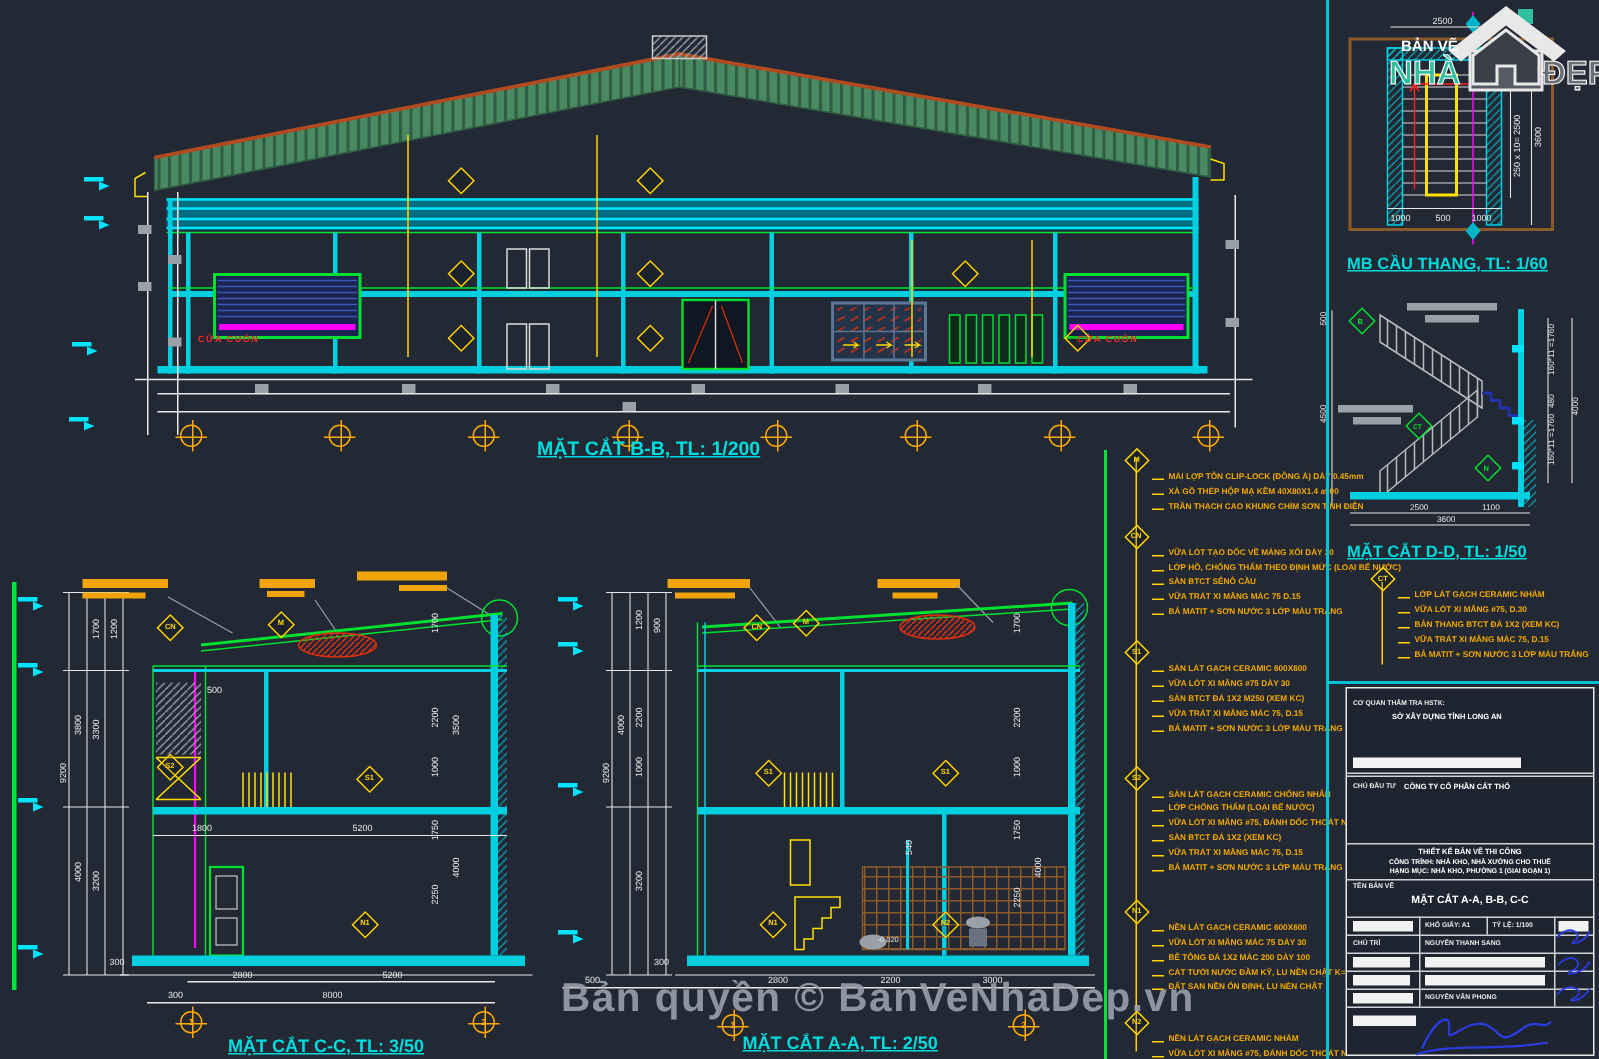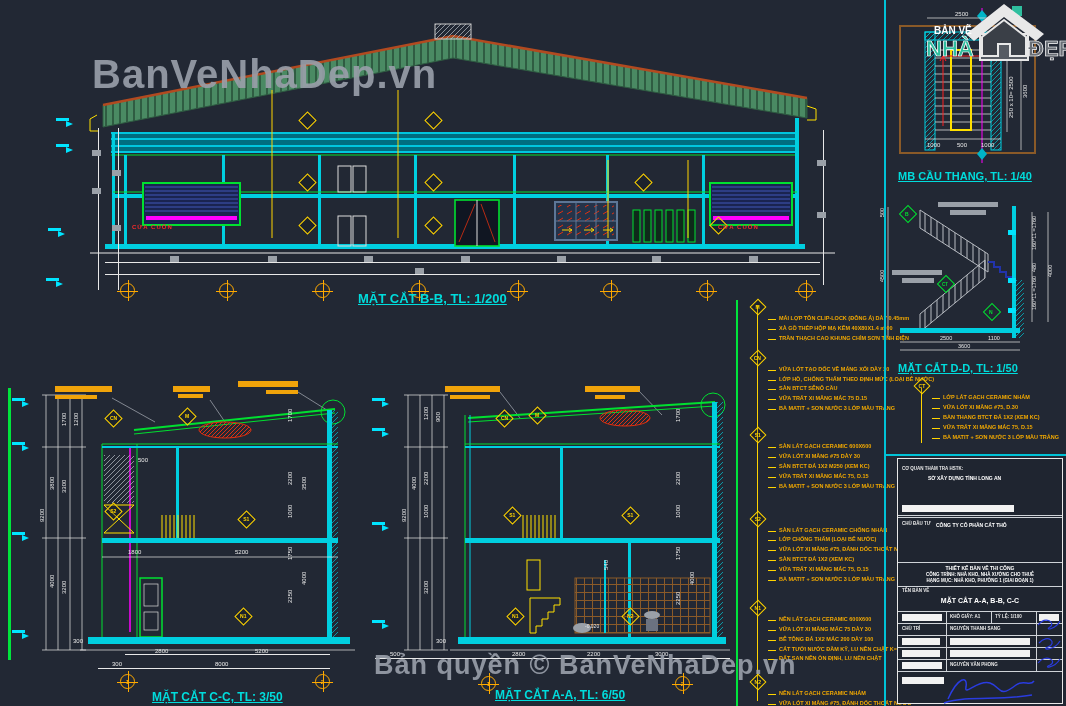--- a/index.html
+++ b/index.html
@@ -439,21 +439,21 @@
   <span class="dim" style="left:390px;top:651px">500</span>
   <span class="dim" style="left:512px;top:651px">2800</span>
   <span class="dim" style="left:587px;top:651px">2200</span>
   <span class="dim" style="left:655px;top:651px">3000</span>
   <div class="bubble" style="left:481px;top:676px">
       <span>1</span>
     </div>
   <div class="bubble" style="left:675px;top:676px">
       <span>2</span>
     </div>
-  <div class="seclabel" style="left:495px;top:688px;font-size:12px">MẶT CẮT A-A, TL: 6/50</div>
+  <div class="seclabel" style="left:495px;top:688px;font-size:12px">MẶT CẮT A-A, TL: 2/50</div>
 
   <svg class="abs" style="left:885px;top:8px" width="170" height="158" viewBox="0 0 170 158">
     <rect x="15" y="18" width="135" height="127" fill="none" stroke="#8a5a28" stroke-width="2"></rect>
     <rect x="40" y="24" width="10" height="118" fill="url(#cyh)" stroke="#00cfe0"></rect>
     <rect x="106" y="24" width="10" height="118" fill="url(#cyh)" stroke="#00cfe0"></rect>
     <rect x="40" y="24" width="76" height="8" fill="url(#cyh)" stroke="#00cfe0"></rect>
     <g stroke="#d8d8d8" stroke-width="0.8">
       <line x1="50" y1="42" x2="106" y2="42"></line>
         <line x1="50" y1="50" x2="106" y2="50"></line>
       <line x1="50" y1="58" x2="106" y2="58"></line>
@@ -479,21 +479,21 @@
     </g>
     <g fill="#e8e8e8" font-size="6" font-family="Liberation Sans, sans-serif">
       <text x="70" y="8">2500</text>
       <text transform="rotate(-90 128 110)" x="128" y="110">250 x 10= 2500</text>
       <text transform="rotate(-90 142 90)" x="142" y="90">3600</text>
       <text x="42" y="139">1000</text>
       <text x="72" y="139">500</text>
       <text x="96" y="139">1000</text>
     </g>
   </svg>
-  <div class="seclabel" style="left:898px;top:170px;font-size:11px">MB CẦU THANG, TL: 1/40</div>
+  <div class="seclabel" style="left:898px;top:170px;font-size:11px">MB CẦU THANG, TL: 1/60</div>
 
   <svg class="abs" style="left:880px;top:192px" width="186" height="168" viewBox="0 0 186 168">
     <g stroke="#e8e8e8" stroke-width="0.7">
       <line x1="8" y1="15" x2="8" y2="145"></line>
         <line x1="152" y1="20" x2="152" y2="130"></line>
       <line x1="168" y1="20" x2="168" y2="130"></line>
         <line x1="20" y1="150" x2="140" y2="150"></line>
       <line x1="20" y1="158" x2="140" y2="158"></line>
     </g>
     <g fill="#9aa0a8">
@@ -687,21 +687,20 @@
     <div class="redact" style="left:4px;top:218px;width:42px"></div>
 
     <svg class="abs" style="left:138px;top:154px" width="26" height="58" viewBox="0 0 26 58">
       <path d="M2,12 C10,2 20,10 14,14 C8,18 20,16 24,8 M3,30 C12,20 22,30 12,34 C4,37 18,38 24,28 M2,50 C10,40 22,48 14,52 C6,55 18,56 24,46" stroke="#2a3ce0" stroke-width="1.2" fill="none"></path>
     </svg>
     <svg class="abs" style="left:40px;top:214px" width="100" height="32" viewBox="0 0 100 32">
       <path d="M10,26 C20,4 30,2 28,14 C26,24 40,6 52,10 C64,14 60,26 78,12 C86,6 92,14 96,8 M6,30 C30,22 60,28 94,22" stroke="#2a3ce0" stroke-width="1.5" fill="none"></path>
     </svg>
   </div>
 
-  <div class="wm" style="left:92px;top:52px;font-size:40px">BanVeNhaDep.vn</div>
   <div class="wm" style="left:374px;top:650px;font-size:27px">Bản quyền © BanVeNhaDep.vn</div>
 
   <svg class="abs" style="left:916px;top:4px" width="150" height="60" viewBox="0 0 150 60">
     <g>
       <rect x="96" y="2" width="10" height="10" fill="#2fbf9f"></rect>
       <polygon points="88,0 128,30 120,37 88,13 58,37 50,30" fill="#e8e8e8"></polygon>
       <rect x="64" y="30" width="48" height="26" fill="#565b63" stroke="#e8e8e8" stroke-width="2"></rect>
       <polygon points="88,16 110,33 110,52 94,52 94,40 82,40 82,52 66,52 66,33" fill="#3a3f47" stroke="#e8e8e8" stroke-width="2"></polygon>
     </g>
     <text x="18" y="30" font-size="10" font-weight="bold" fill="#ffffff" font-family="Liberation Sans, sans-serif">BẢN VẼ</text>

